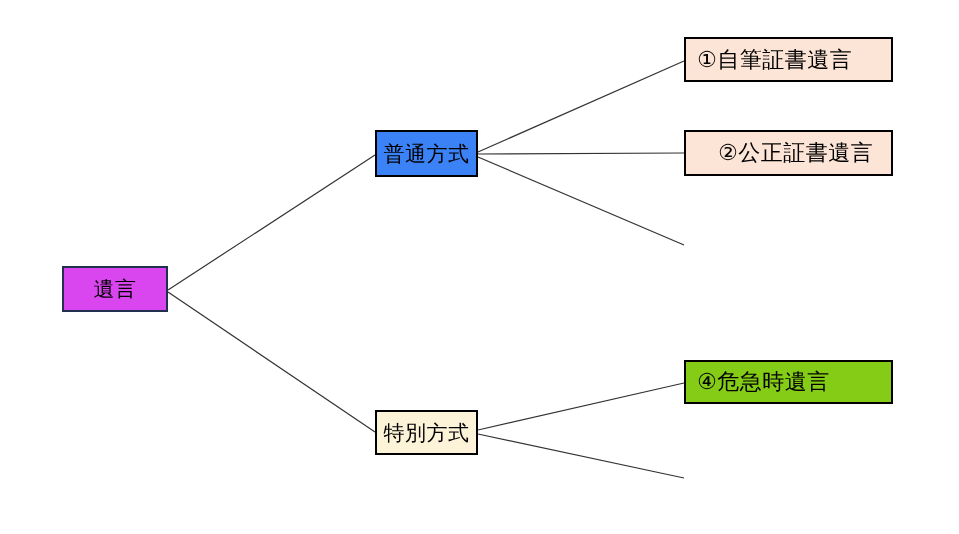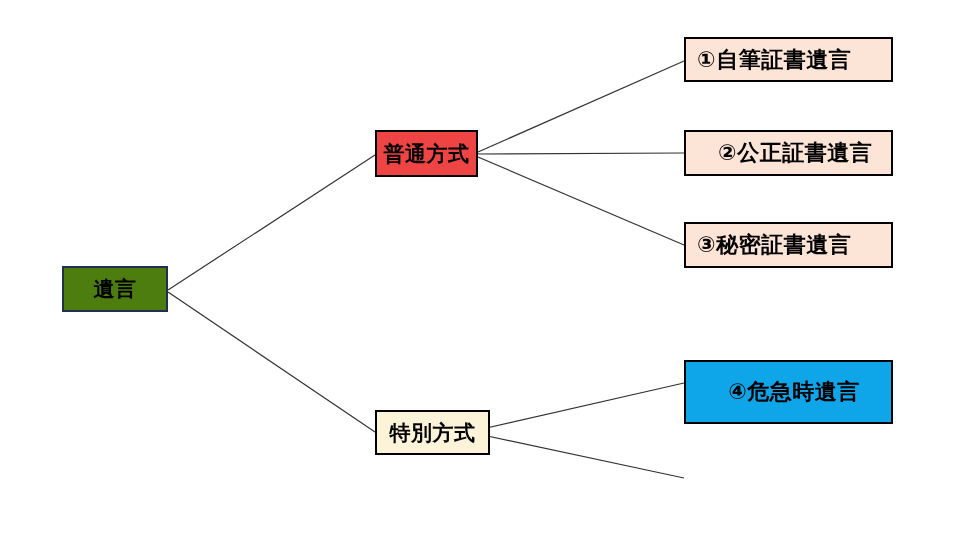--- a/index.html
+++ b/index.html
@@ -25,21 +25,21 @@
     width: 959px;
     height: 534px;
     pointer-events: none;
   }
   .node {
     position: absolute;
     box-sizing: border-box;
     border: 2px solid #f97316;
     display: flex;
     align-items: center;
-    font-weight: bold;
+    font-weight: normal;
     color: #000000;
     letter-spacing: 0.5px;
     white-space: nowrap;
   }
   .node-root {
     background: #dce3f0;
     border-color: #20304e;
     justify-content: center;
     font-size: 21px;
   }
@@ -65,42 +65,39 @@
   <svg id="edges" viewBox="0 0 959 534" width="959" height="534" xmlns="http://www.w3.org/2000/svg">
       <line x1="168" y1="290" x2="375" y2="155" stroke="#333333" stroke-width="1.2" shape-rendering="geometricPrecision"></line>
       <line x1="168" y1="292" x2="375" y2="432" stroke="#333333" stroke-width="1.2" shape-rendering="geometricPrecision"></line>
       <line x1="478" y1="152" x2="684" y2="61" stroke="#333333" stroke-width="1.2" shape-rendering="geometricPrecision"></line>
       <line x1="478" y1="154" x2="684" y2="153" stroke="#333333" stroke-width="1.2" shape-rendering="geometricPrecision"></line>
       <line x1="478" y1="157" x2="684" y2="245" stroke="#333333" stroke-width="1.2" shape-rendering="geometricPrecision"></line>
       <line x1="478" y1="430" x2="684" y2="383" stroke="#333333" stroke-width="1.2" shape-rendering="geometricPrecision"></line>
       <line x1="478" y1="434" x2="684" y2="478" stroke="#333333" stroke-width="1.2" shape-rendering="geometricPrecision"></line>
     </svg>
 
-  <div class="node node-root" style="left: 62px; top: 266px; width: 106px; height: 46px; background: #4d7c0f; border-color: rgb(32, 48, 78);">
+  <div class="node node-root" style="left: 62px; top: 266px; width: 106px; height: 46px; background: #d946ef; border-color: rgb(32, 48, 78);">
     <span>遺言</span>
   </div>
 
-  <div class="node node-mid" style="left: 375px; top: 130px; width: 103px; height: 47px; background: #ef4444; border-color: rgb(0, 0, 0);">
+  <div class="node node-mid" style="left: 375px; top: 130px; width: 103px; height: 47px; background: #3b82f6; border-color: rgb(0, 0, 0);">
     <span>普通方式</span>
   </div>
 
-  <div class="node node-mid" style="left: 375px; top: 410px; width: 115px; height: 45px; background: rgb(253, 243, 216); border-color: rgb(0, 0, 0);">
+  <div class="node node-mid" style="left: 375px; top: 410px; width: 103px; height: 45px; background: rgb(253, 243, 216); border-color: rgb(0, 0, 0);">
     <span>特別方式</span>
   </div>
 
   <div class="node node-leaf" style="left: 684px; top: 37px; width: 209px; height: 45px; background: rgb(252, 228, 214); border-color: rgb(0, 0, 0);">
     <span>①自筆証書遺言</span>
   </div>
 
   <div class="node node-leaf" style="left: 684px; top: 130px; width: 209px; height: 46px; background: rgb(252, 228, 214); border-color: rgb(0, 0, 0); padding-left: 32px;">
     <span>②公正証書遺言</span>
   </div>
 
-  <div class="node node-leaf" style="left: 684px; top: 222px; width: 209px; height: 46px; background: rgb(252, 228, 214); border-color: rgb(0, 0, 0);">
-    <span>③秘密証書遺言</span>
-  </div>
 
-  <div class="node node-leaf" style="left: 684px; top: 360px; width: 209px; height: 64px; background: #0ea5e9; border-color: rgb(0, 0, 0); justify-content: center;">
+  <div class="node node-leaf" style="left: 684px; top: 360px; width: 209px; height: 44px; background: #84cc16; border-color: rgb(0, 0, 0);">
     <span>④危急時遺言</span>
   </div>
 
 
 </div>
 
 </body></html>

